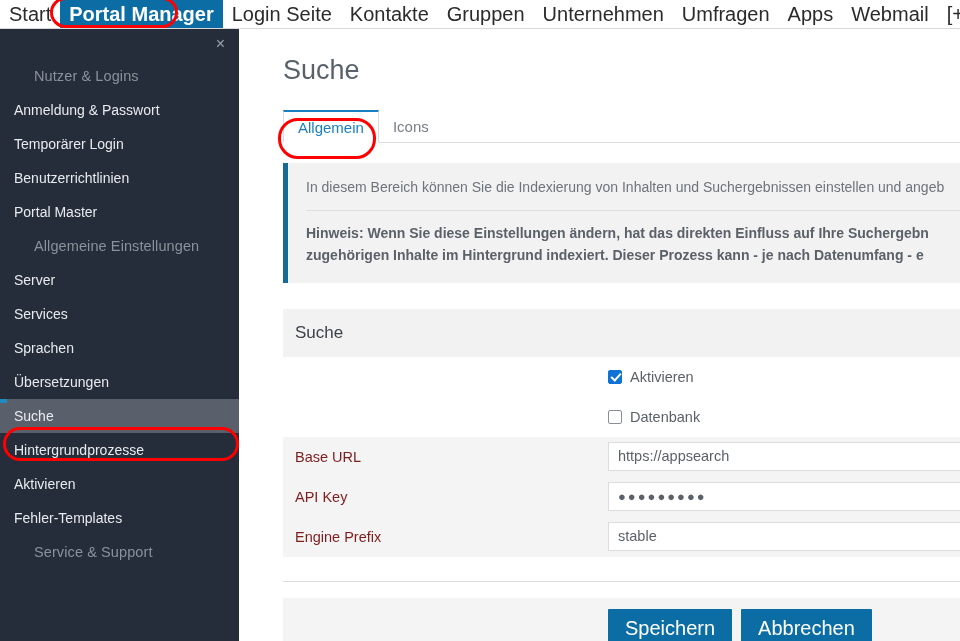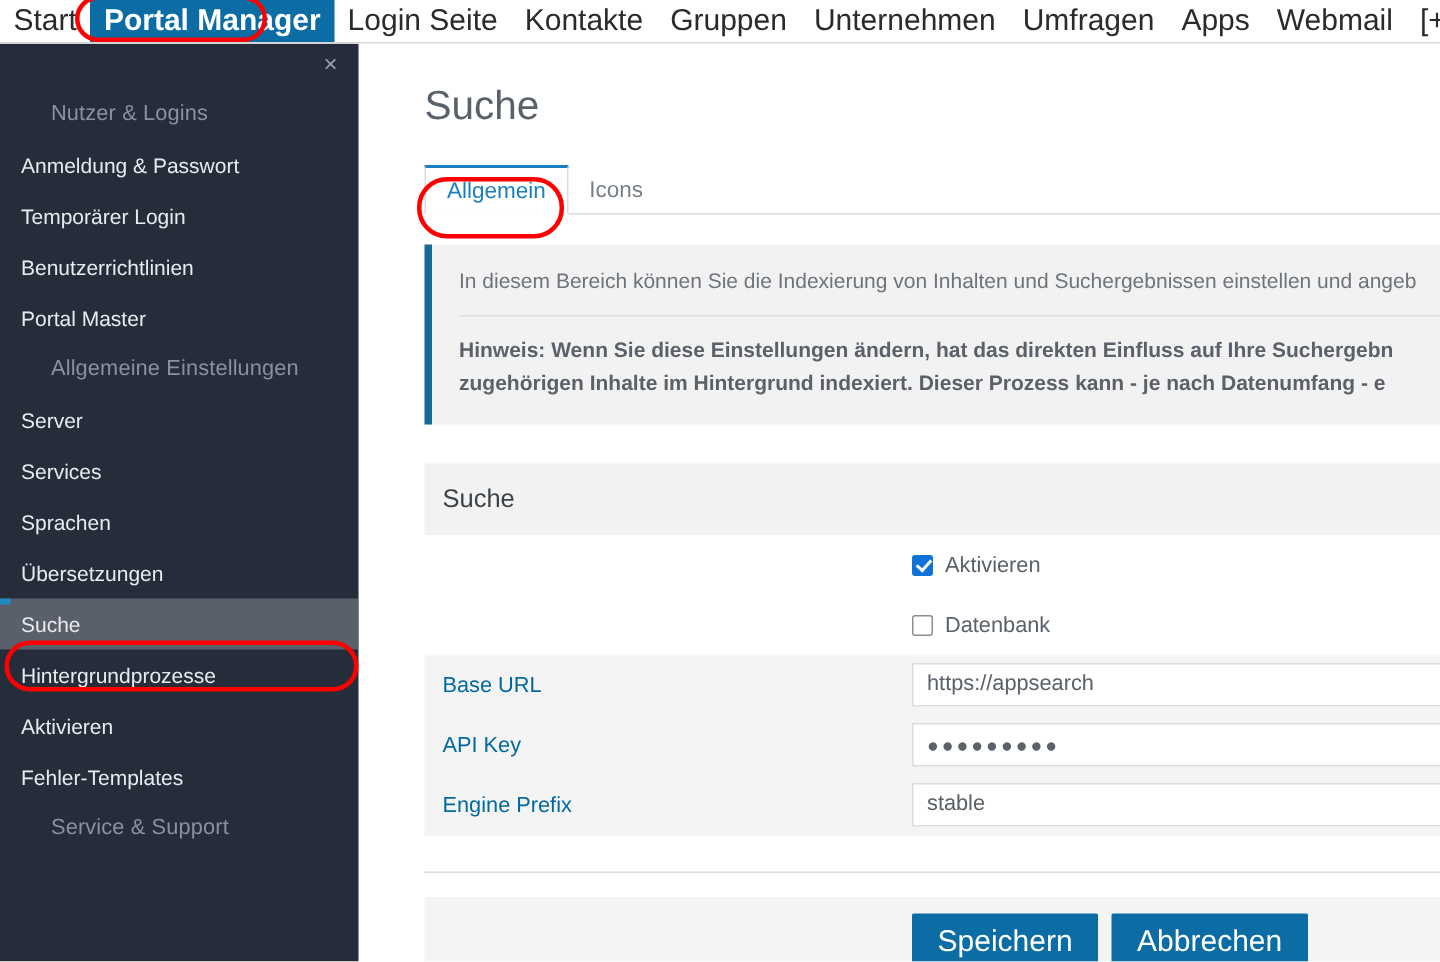--- a/index.html
+++ b/index.html
@@ -160,21 +160,21 @@
     display: flex;
     align-items: center;
     min-height: 40px;
     background: #ffffff;
   }
   .frow.shade { background: #f4f4f4; }
   .flabel {
     width: 325px;
     padding-left: 12px;
     font-size: 14.5px;
-    color: #0369a1;
+    color: #7f1d1d;
     flex: none;
   }
   .fctl { flex: 1; }
 
   .chk-line {
     display: flex; align-items: center;
     gap: 8px;
     font-size: 14.5px;
     color: #5b6169;
   }

